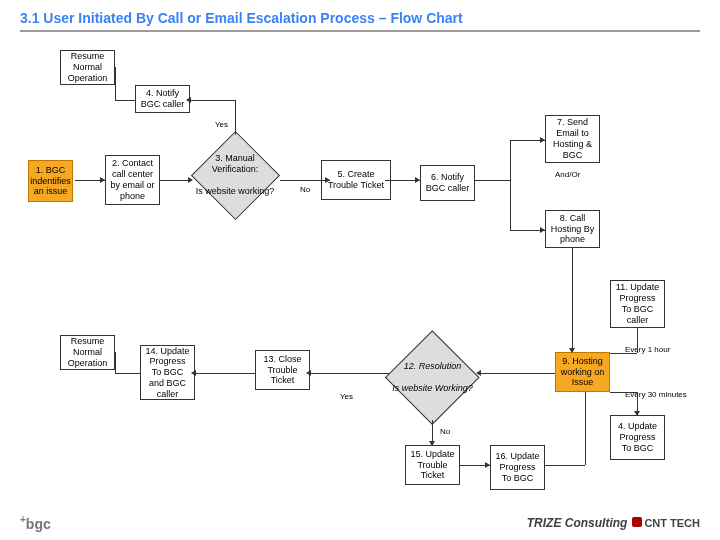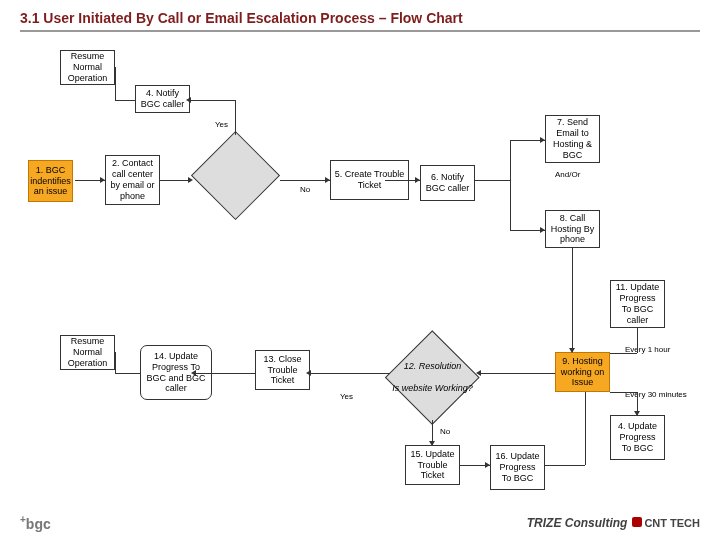--- a/index.html
+++ b/index.html
@@ -1,17 +1,17 @@
 <!DOCTYPE html>
 <html><head>
 <meta charset="utf-8">
 <style>
   * { box-sizing: border-box; margin: 0; padding: 0; }
   body { width: 720px; height: 540px; background: #fff; font-family: Arial, sans-serif; font-size: 9px; color: #000; position: relative; overflow: hidden; }
-  .title { position: absolute; top: 10px; left: 20px; right: 20px; font-size: 14px; font-weight: bold; border-bottom: 2px solid #999; padding-bottom: 4px; color: #7f1d1d; }
+  .title { position: absolute; top: 10px; left: 20px; right: 20px; font-size: 14px; font-weight: bold; border-bottom: 2px solid #999; padding-bottom: 4px; color: #3b82f6; }
   .box, .diamond, .txt { position: absolute; display: flex; align-items: center; justify-content: center; text-align: center; line-height: 1.2; }
   .box { border: 1px solid #333; background: #fff; padding: 3px; }
   .orange { background: #f7a823; border: 1px solid #c07800; }
   .diamond-wrap { position: absolute; }
   .diamond { width: 100%; height: 100%; }
   .diamond .shape { position: absolute; width: 70%; height: 70%; border: 1px solid #333; background: #ddd; transform: rotate(45deg); top: 15%; left: 15%; }
   .diamond .lbl { position: relative; z-index: 2; text-align: center; padding: 4px; }
   .arrow { position: absolute; background: #333; }
   .arrow.h { height: 1px; }
   .arrow.v { width: 1px; }
@@ -37,36 +37,37 @@
 Operation</div>
 <div class="box" style="left:135px; top:85px; width:55px; height:28px;">4. Notify BGC caller</div>
 <div class="label" style="left:215px; top:120px;">Yes</div>
 
 <div class="box orange" style="left:28px; top:160px; width:45px; height:42px;">1. BGC indentifies an issue</div>
 <div class="box" style="left:105px; top:155px; width:55px; height:50px;">2. Contact call center by email or phone</div>
 
 <div class="diamond-wrap" style="left:190px; top:130px; width:90px; height:90px;">
   <div class="diamond">
       <div class="shape"></div>
+      <div class="lbl"><span>3. Manual Verification:</span><br><br><span>Is website working?</span></div>
     </div>
 </div>
 
 <div class="label" style="left:300px; top:185px;">No</div>
-<div class="box" style="left:330px; top:160px; width:79px; height:40px;">5. Create Trouble Ticket</div>
+<div class="box" style="left:321px; top:160px; width:70px; height:40px;">5. Create Trouble Ticket</div>
 <div class="box" style="left:420px; top:165px; width:55px; height:36px;">6. Notify BGC caller</div>
 <div class="box" style="left:545px; top:115px; width:55px; height:48px;">7. Send Email to Hosting &amp; BGC</div>
 <div class="label" style="left:555px; top:170px;">And/Or</div>
 <div class="box" style="left:545px; top:210px; width:55px; height:38px;">8. Call Hosting By phone</div>
 
 <div class="box" style="left:610px; top:280px; width:55px; height:48px;">11. Update Progress To BGC caller</div>
 
 <div class="box" style="left:60px; top:335px; width:55px; height:35px;">Resume
 Normal
 Operation</div>
-<div class="box" style="left:140px; top:345px; width:72px; height:55px;border-radius:7px;">14. Update Progress To BGC and BGC caller</div>
+<div class="box" style="left:140px; top:345px; width:55px; height:55px;">14. Update Progress To BGC and BGC caller</div>
 <div class="box" style="left:255px; top:350px; width:55px; height:40px;">13. Close Trouble Ticket</div>
 
 <div class="diamond-wrap" style="left:385px; top:330px; width:95px; height:95px;font-style:italic;">
   <div class="diamond">
       <div class="shape"></div>
       <div class="lbl"><span>12. Resolution</span><br><br><span>Is website Working?</span></div>
     </div>
 </div>
 
 <div class="box orange" style="left:555px; top:352px; width:55px; height:40px;">9. Hosting working on Issue</div>

